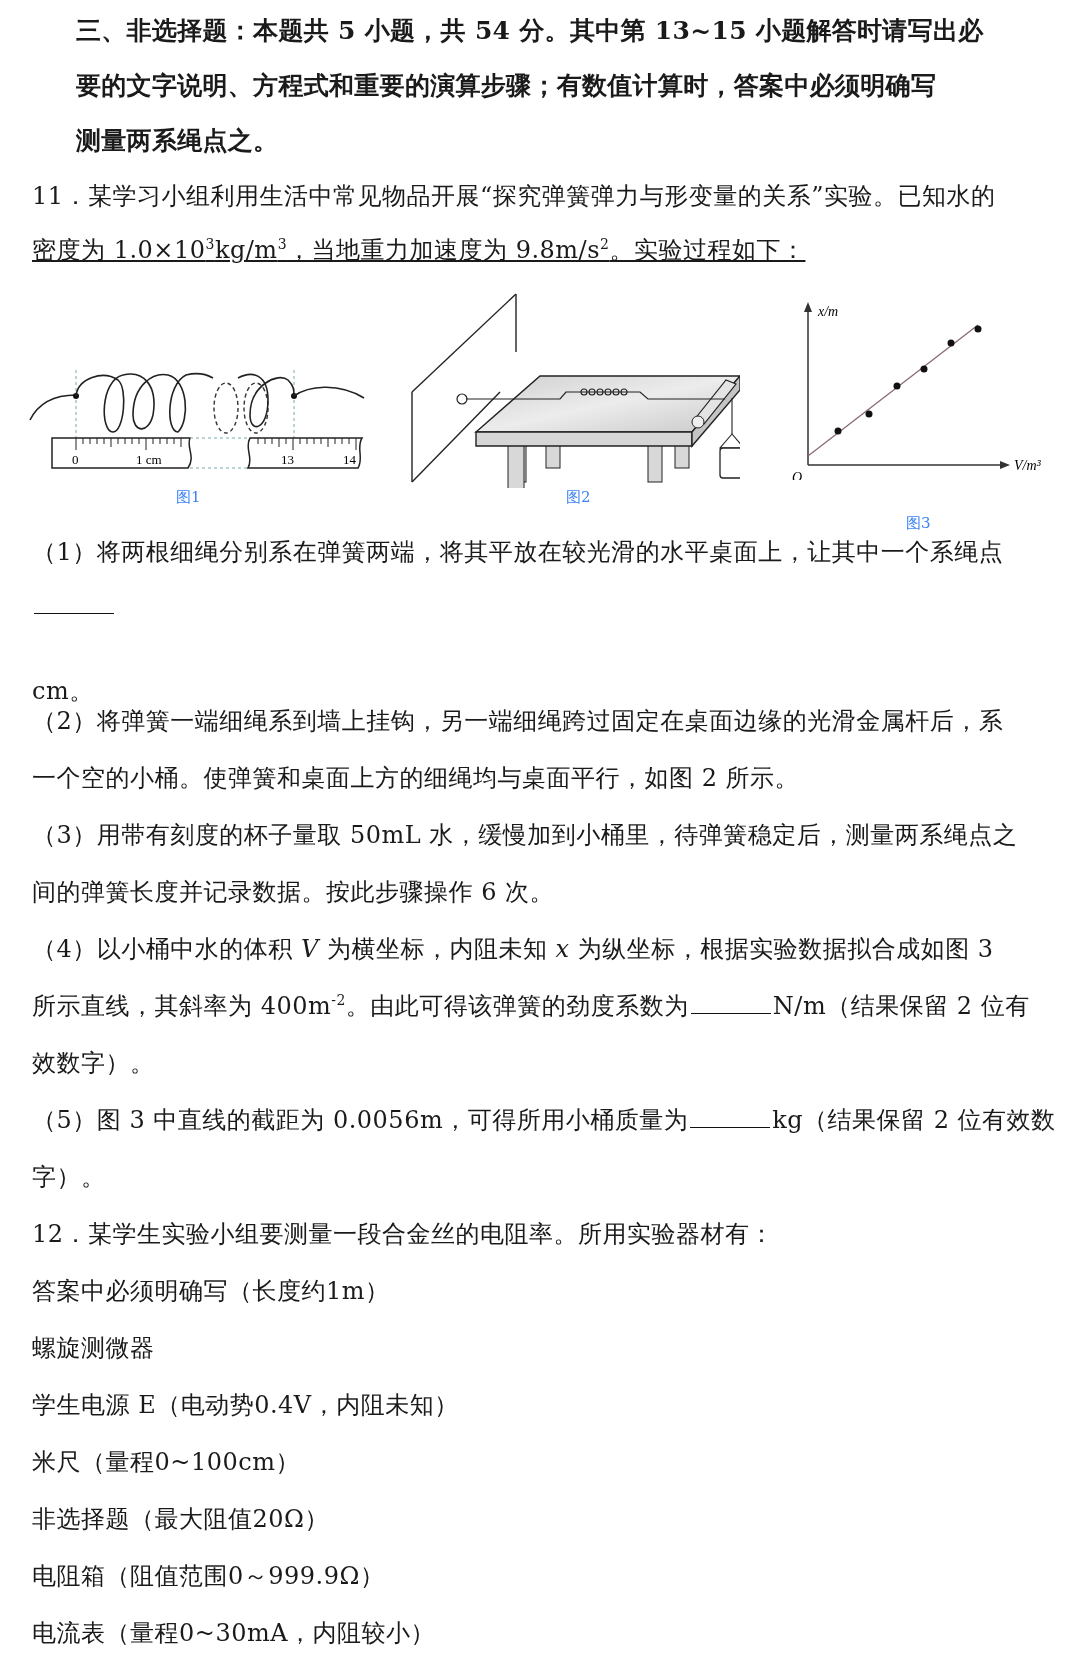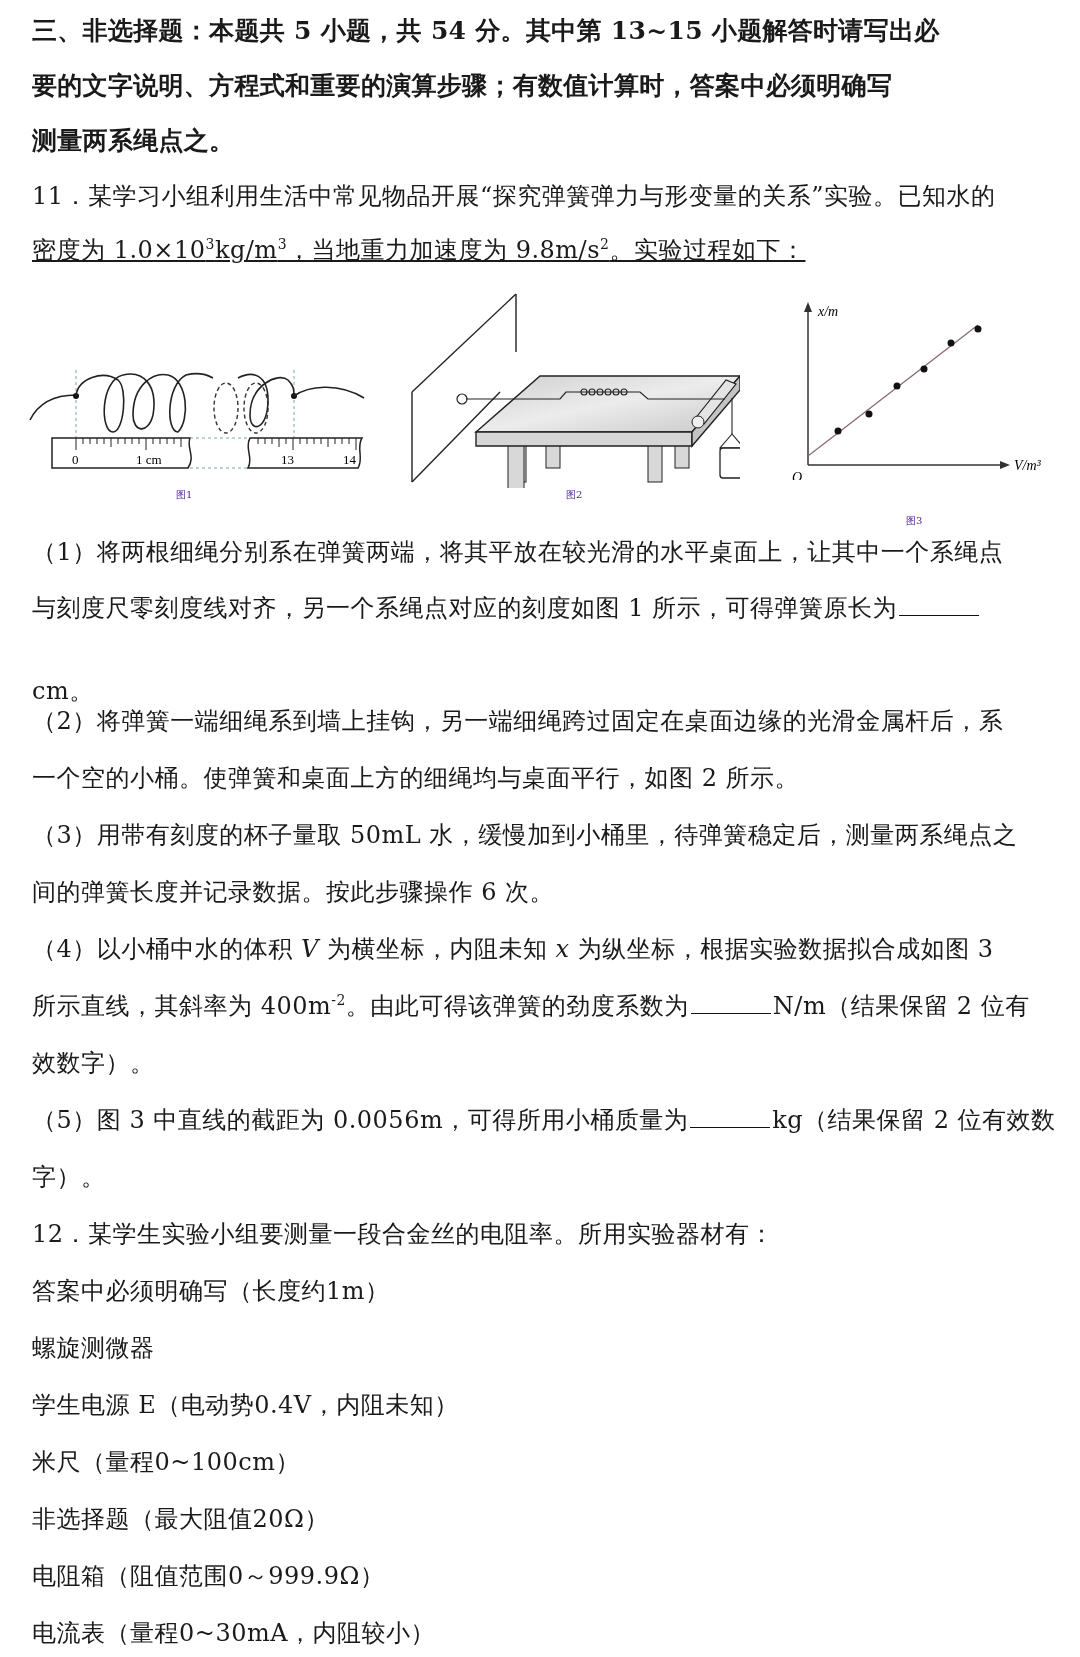--- a/index.html
+++ b/index.html
@@ -1,22 +1,22 @@
 <!DOCTYPE html>
 <html><head>
 <meta charset="utf-8">
 <style>
   html, body { margin: 0; padding: 0; background: #ffffff; }
   body { width: 1080px; height: 1657px; position: relative; overflow: hidden;
          font-family: "DejaVu Serif", "Liberation Serif", serif; color: #1a1a1a; }
   .line { position: absolute; left: 32px; white-space: nowrap; font-size: 24px; letter-spacing: 0.5px; }
-  .bold { font-weight: bold; font-size: 25px; letter-spacing: 0.3px; }
+  .bold { font-weight: bold; font-size: 25px; letter-spacing: 0.3px; margin-left: 44px; }
   .blank { display: inline-block; width: 80px; border-bottom: 1.6px solid #111; height: 1px; vertical-align: baseline; margin: 0 2px; }
   .fig { position: absolute; }
-  .caption { position: absolute; font-size: 10px; color: #4c1d95; }
+  .caption { position: absolute; font-size: 15px; color: #3b82f6; }
   sup { font-size: 14px; }
   i { font-style: italic; }
 </style>
 </head>
 <body>
 
 <div class="line bold" style="top:14px;">三、非选择题：本题共 5 小题，共 54 分。其中第 13~15 小题解答时请写出必</div>
 <div class="line bold" style="top:69px;">要的文字说明、方程式和重要的演算步骤；有数值计算时，答案中必须明确写</div>
 <div class="line bold" style="top:124px;">测量两系绳点之。</div>
 
@@ -130,21 +130,21 @@
       <circle cx="161" cy="43" r="3.5"></circle>
       <circle cx="188" cy="29" r="3.5"></circle>
   </g>
   <text x="28" y="16" font-size="14" font-style="italic" font-family="Liberation Serif, serif">x/m</text>
   <text x="224" y="170" font-size="14" font-style="italic" font-family="Liberation Serif, serif">V/m³</text>
   <text x="2" y="182" font-size="14" font-style="italic" font-family="Liberation Serif, serif">O</text>
 </svg>
 <div class="caption" style="left:906px; top:488px;margin-top:26px;">图3</div>
 
 <div class="line" style="top:536px;">（1）将两根细绳分别系在弹簧两端，将其平放在较光滑的水平桌面上，让其中一个系绳点</div>
-<div class="line" style="top:592px;"><span>与刻度尺零刻度线对齐，另一个系绳点对应的刻度如图 1 所示，可得弹簧原长为</span><span class="blank"></span></div>
+<div class="line" style="top:592px;"><span class="blank"></span></div>
 <div class="line" style="top:648px;margin-top:27px;">cm。</div>
 
 <div class="line" style="top:705px;">（2）将弹簧一端细绳系到墙上挂钩，另一端细绳跨过固定在桌面边缘的光滑金属杆后，系</div>
 <div class="line" style="top:762px;">一个空的小桶。使弹簧和桌面上方的细绳均与桌面平行，如图 2 所示。</div>
 
 <div class="line" style="top:819px;">（3）用带有刻度的杯子量取 50mL 水，缓慢加到小桶里，待弹簧稳定后，测量两系绳点之</div>
 <div class="line" style="top:876px;">间的弹簧长度并记录数据。按此步骤操作 6 次。</div>
 
 <div class="line" style="top:933px;"><span>（4）以小桶中水的体积 </span><i>V</i><span> 为横坐标，内阻未知 </span><i>x</i><span> 为纵坐标，根据实验数据拟合成如图 3</span></div>
 <div class="line" style="top:990px;"><span>所示直线，其斜率为 400m</span><sup>-2</sup><span>。由此可得该弹簧的劲度系数为</span><span class="blank"></span><span>N/m（结果保留 2 位有</span></div>

